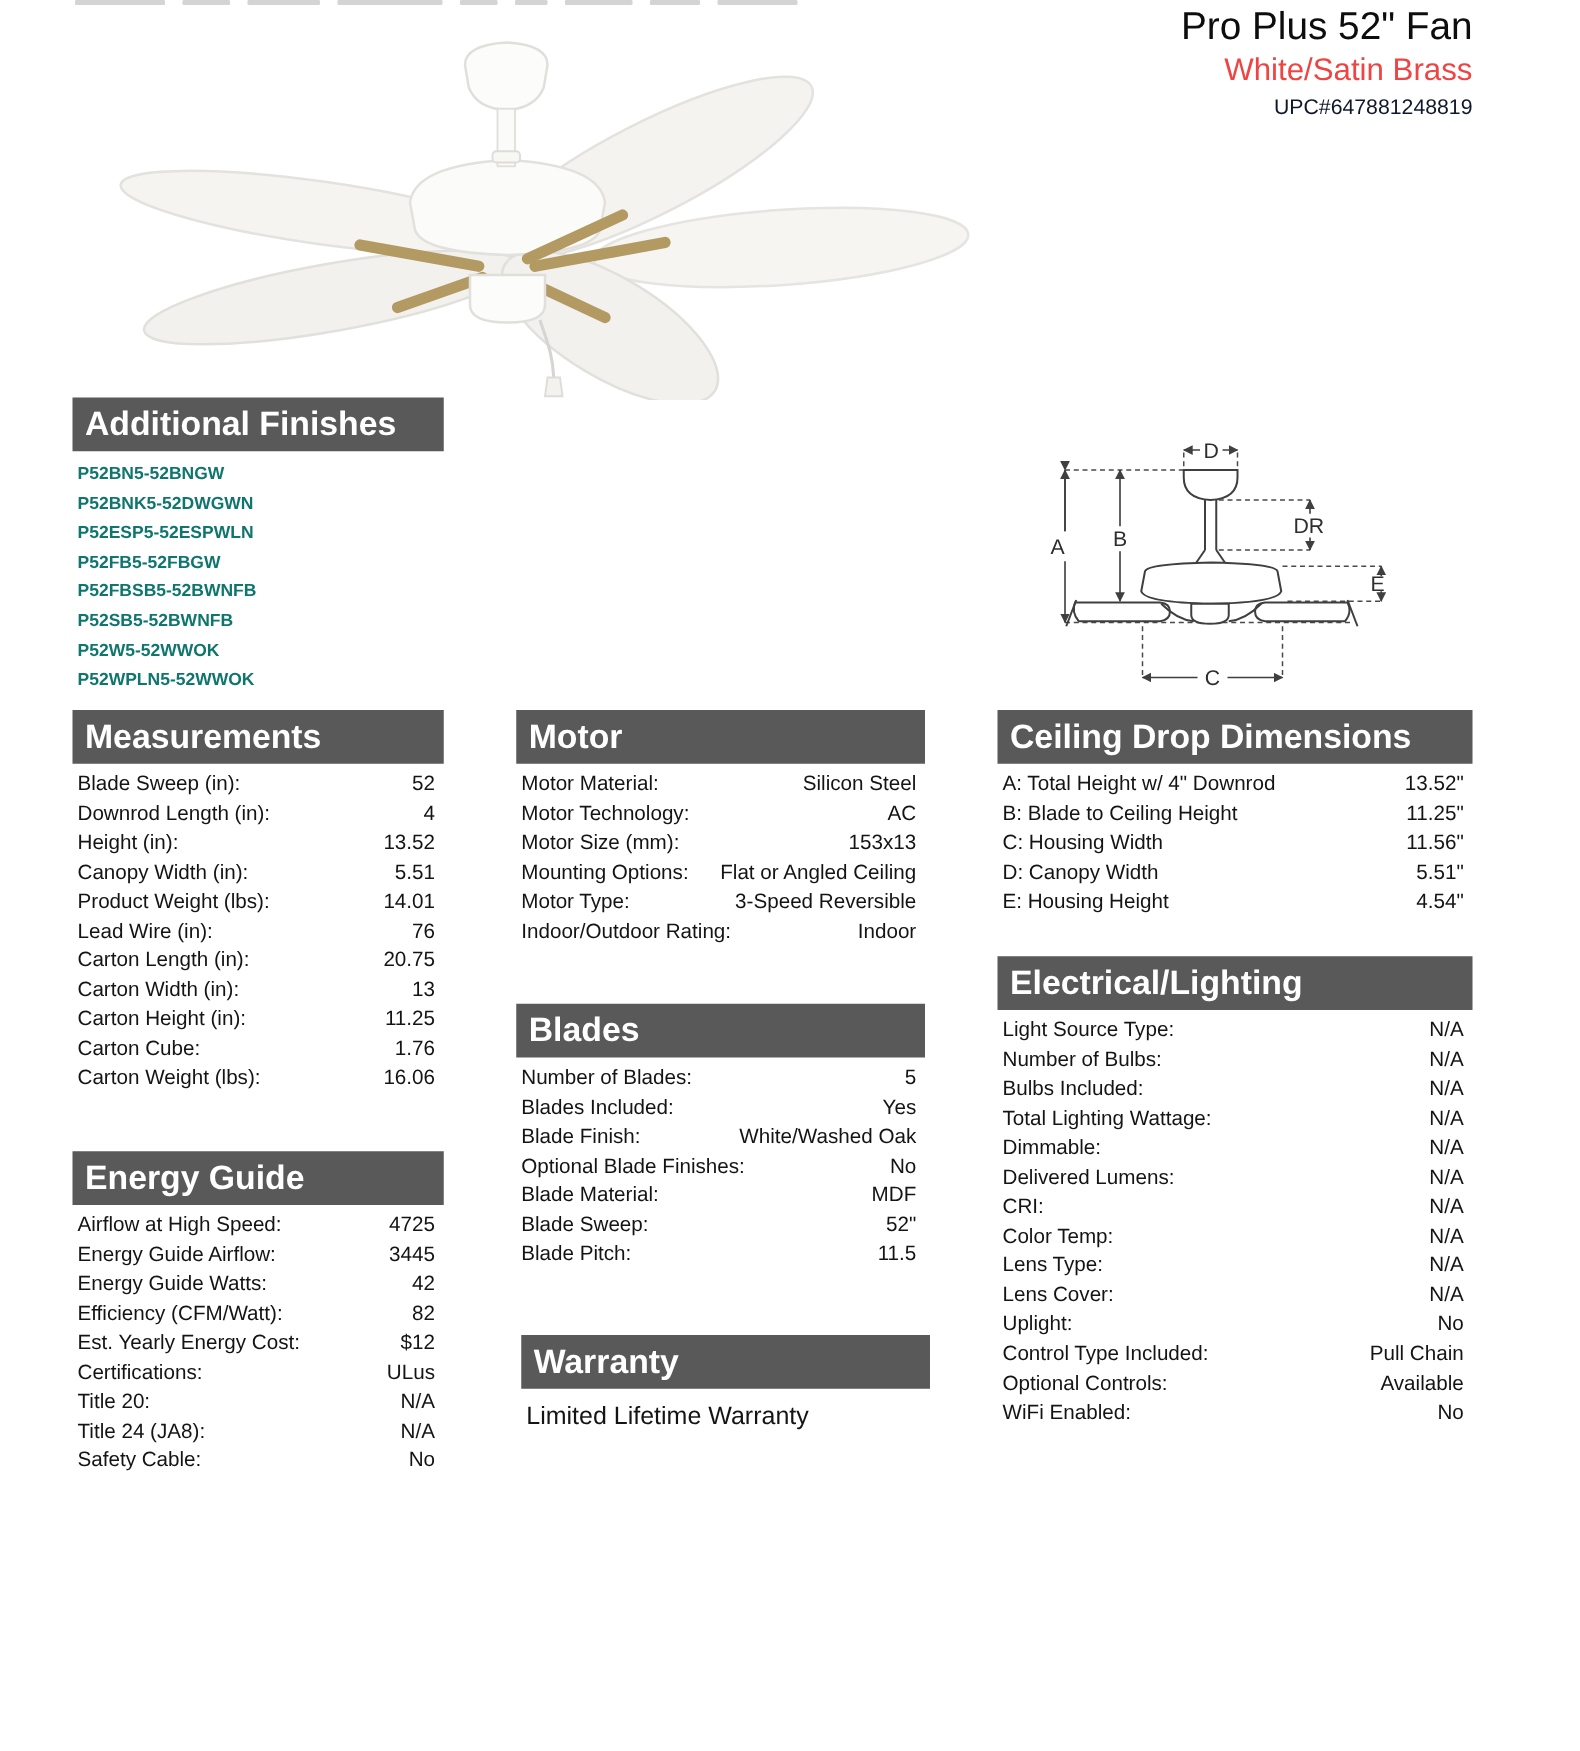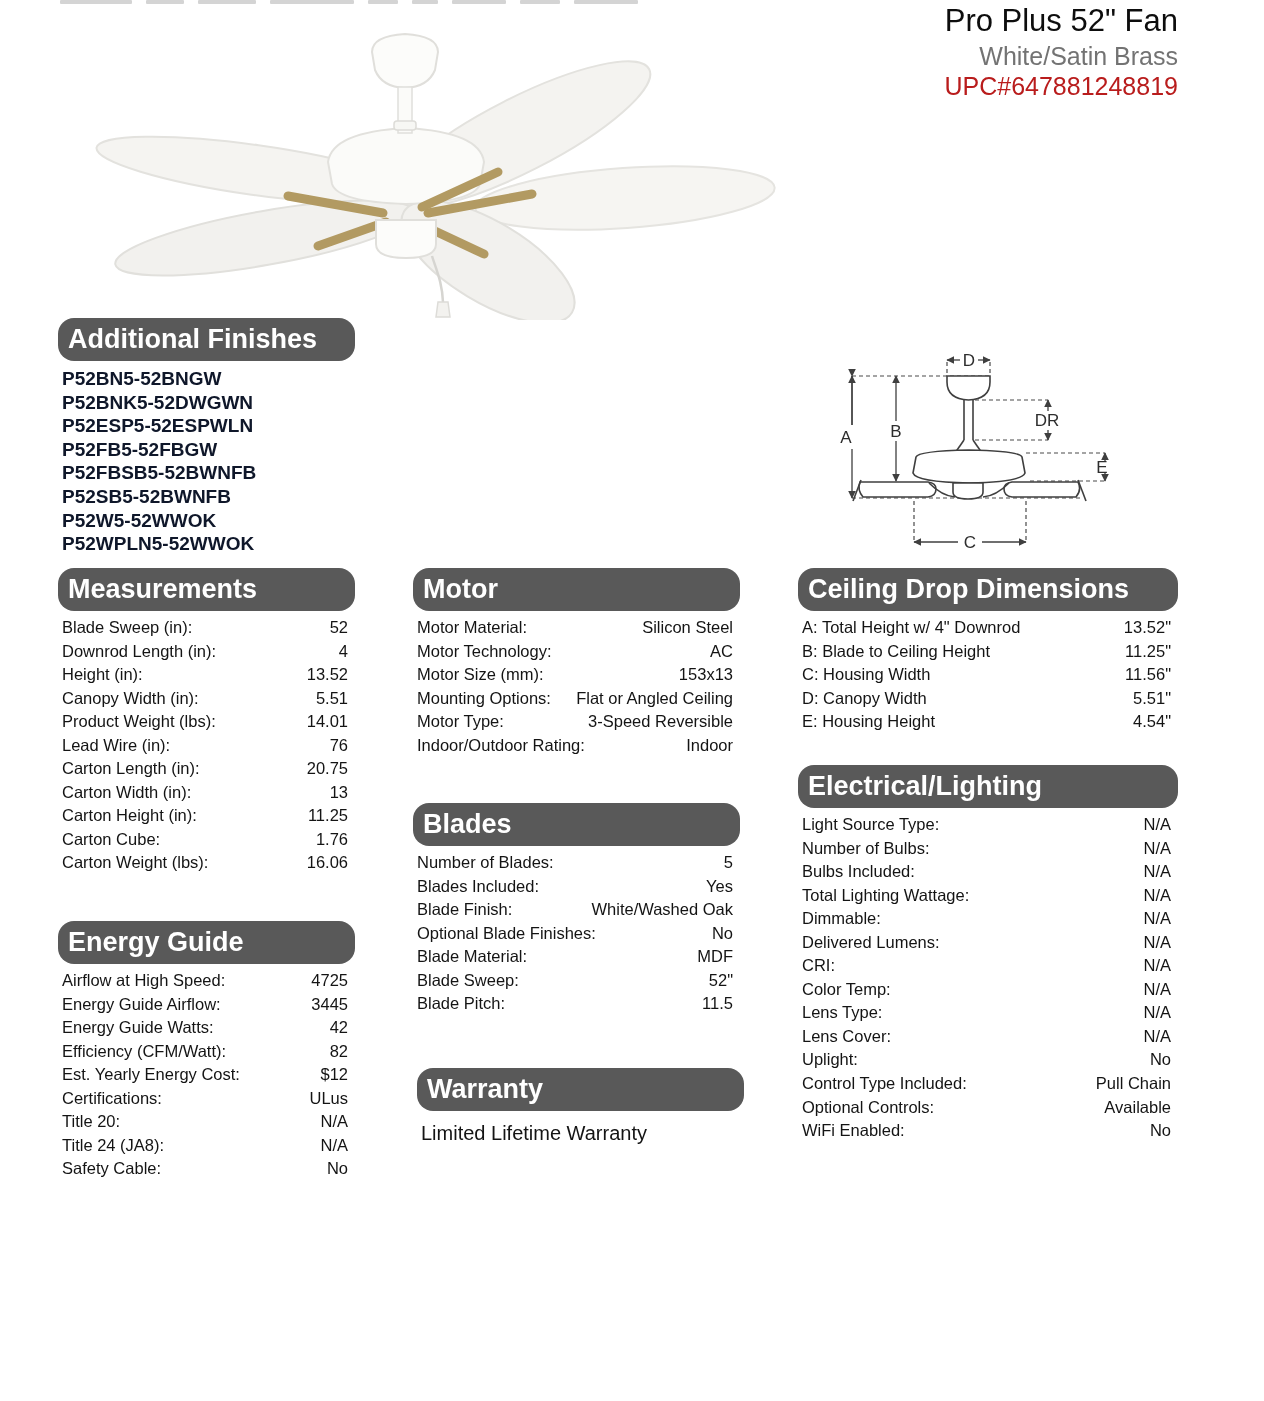--- a/index.html
+++ b/index.html
@@ -7,37 +7,37 @@
     width:1264px;height:1401px;position:relative;background:#ffffff;
     font-family:"Liberation Sans", sans-serif;color:#141414;overflow:hidden;
   }
   .abs{position:absolute;}
   
   .remnant{left:60px;top:0;height:5px;display:flex;gap:14px;align-items:flex-start;}
   .remnant i{display:block;height:4px;background:#d4d4d4;border-radius:1px;}
   
   .title-block{right:86px;top:2px;text-align:right;}
   .title-main{font-size:31px;line-height:38px;color:#0d0d0d;}
-  .title-finish{font-size:25px;line-height:32px;color:#737373;}
-  .title-upc{font-size:25px;line-height:28px;color:#b91c1c;}
+  .title-finish{font-size:25px;line-height:32px;color:#ef4444;}
+  .title-upc{font-size:17px;line-height:28px;color:#0f172a;}
   
   .spec-card{position:absolute;}
   .sec-header{
     background:#595959;color:#ffffff;font-weight:bold;font-size:27px;
-    height:43px;display:flex;align-items:center;padding-left:10px;box-sizing:border-box;border-radius:16px;
+    height:43px;display:flex;align-items:center;padding-left:10px;box-sizing:border-box;
   }
   .rows{margin-top:5px;}
   .spec-row{
     display:flex;justify-content:space-between;align-items:baseline;
     line-height:23.55px;font-size:16.5px;padding:0 7px 0 4px;white-space:nowrap;
   }
   .spec-label{text-align:right;}
   .spec-value{text-align:right;}
   .finish-list{margin-top:6px;}
-  .finish-item{font-weight:bold;font-size:19px;line-height:23.6px;padding-left:4px;color:#0f172a;}
+  .finish-item{font-weight:bold;font-size:14px;line-height:23.6px;padding-left:4px;color:#0f766e;}
   .warranty-text{margin-top:11px;font-size:20px;padding-left:4px;}
   svg text{font-family:"Liberation Sans", sans-serif;}
 </style>
 </head>
 <body>
 
 <div class="abs remnant">
   <i style="width:72px"></i>
   <i style="width:38px"></i>
   <i style="width:58px"></i>

